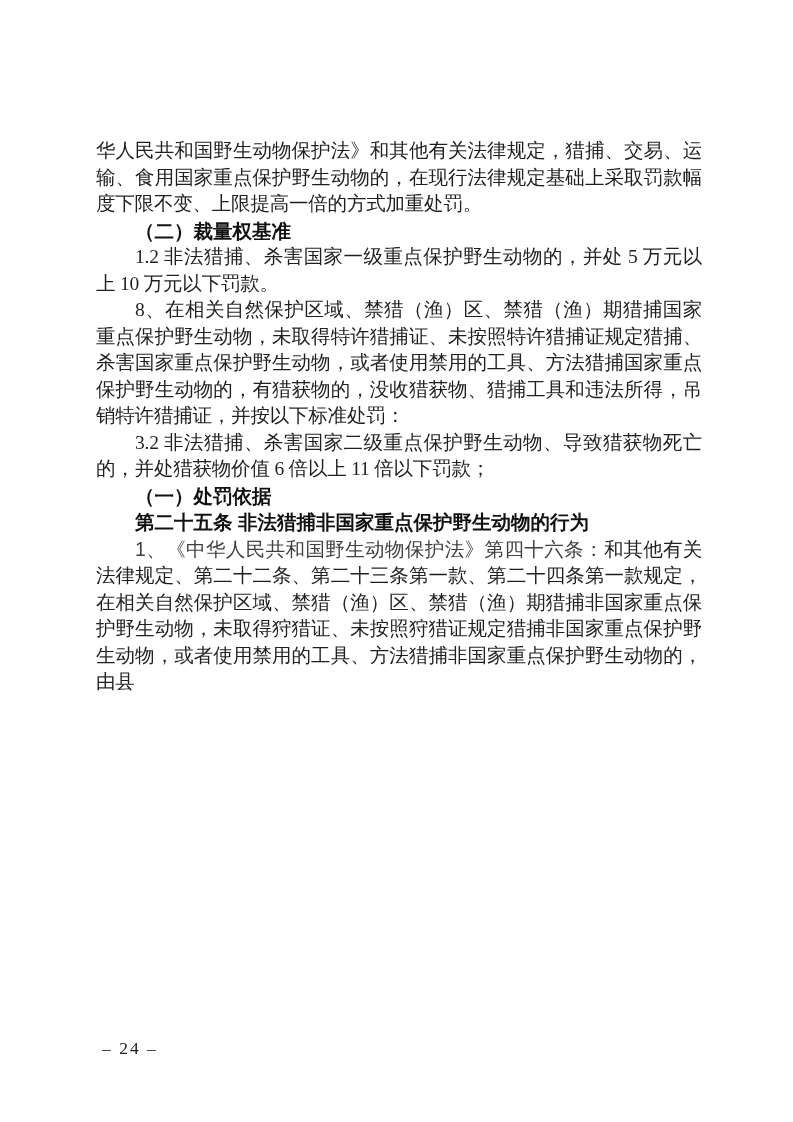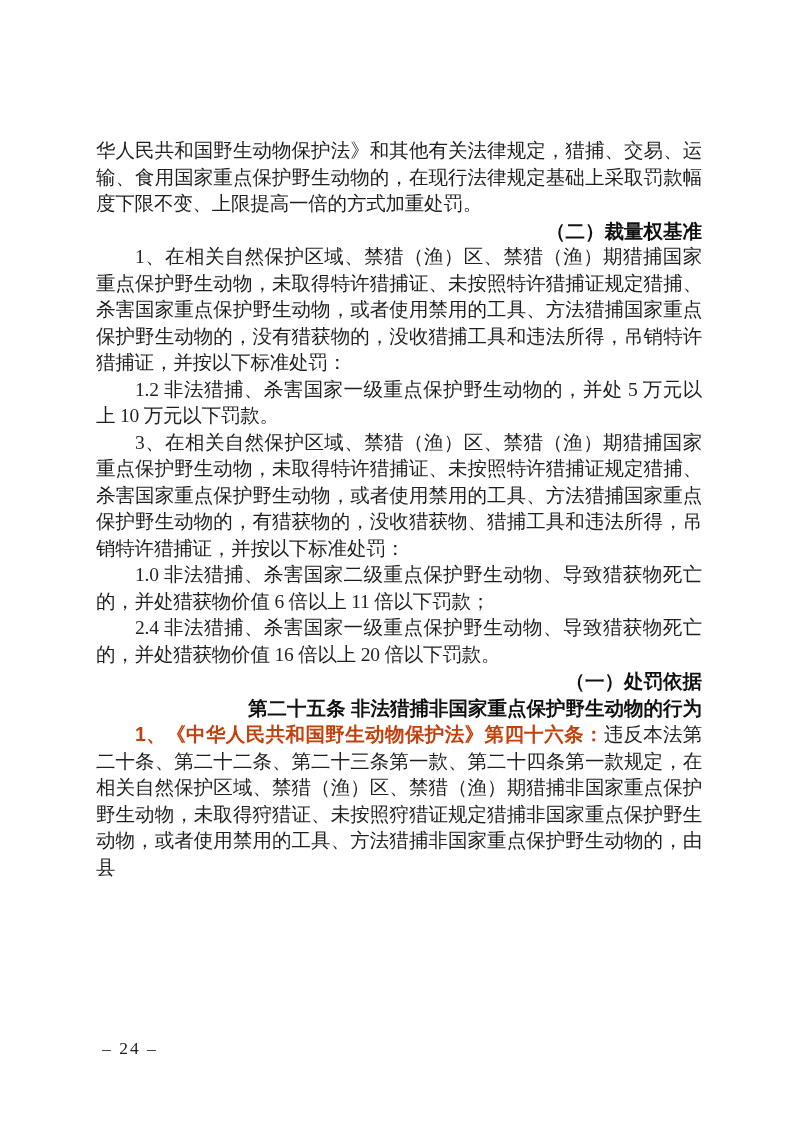--- a/index.html
+++ b/index.html
@@ -34,50 +34,48 @@
     text-indent: 2em;
   }
   p.continuation {
     text-indent: 0;
   }
   p.heading {
     font-family: "Liberation Sans", sans-serif;
     font-weight: 700;
     color: #111111;
     letter-spacing: 0;
-    text-align: right;
+    text-align: left;
   }
   .bold-run {
     font-family: "Liberation Sans", sans-serif;
-    font-weight: 700;
-    color: #c2410c;
+    font-weight: 400;
+    color: #404040;
     letter-spacing: 0;
   }
   .footer {
     position: absolute;
     left: 102px;
     top: 1038px;
     font-family: "Liberation Serif", serif;
     font-size: 17.5px;
     color: #222222;
     letter-spacing: 2px;
   }
 </style>
 </head>
 <body>
 
 <div class="page">
   <main class="content">
       <p class="block continuation">华人民共和国野生动物保护法》和其他有关法律规定，猎捕、交易、运输、食用国家重点保护野生动物的，在现行法律规定基础上采取罚款幅度下限不变、上限提高一倍的方式加重处罚。</p>
       <p class="block heading">（二）裁量权基准</p>
-      <p class="block paragraph">1、在相关自然保护区域、禁猎（渔）区、禁猎（渔）期猎捕国家重点保护野生动物，未取得特许猎捕证、未按照特许猎捕证规定猎捕、杀害国家重点保护野生动物，或者使用禁用的工具、方法猎捕国家重点保护野生动物的，没有猎获物的，没收猎捕工具和违法所得，吊销特许猎捕证，并按以下标准处罚：</p>
       <p class="block paragraph">1.2 非法猎捕、杀害国家一级重点保护野生动物的，并处 5 万元以上 10 万元以下罚款。</p>
-      <p class="block paragraph">3、在相关自然保护区域、禁猎（渔）区、禁猎（渔）期猎捕国家重点保护野生动物，未取得特许猎捕证、未按照特许猎捕证规定猎捕、杀害国家重点保护野生动物，或者使用禁用的工具、方法猎捕国家重点保护野生动物的，有猎获物的，没收猎获物、猎捕工具和违法所得，吊销特许猎捕证，并按以下标准处罚：</p>
-      <p class="block paragraph">1.0 非法猎捕、杀害国家二级重点保护野生动物、导致猎获物死亡的，并处猎获物价值 6 倍以上 11 倍以下罚款；</p>
-      <p class="block paragraph">2.4 非法猎捕、杀害国家一级重点保护野生动物、导致猎获物死亡的，并处猎获物价值 16 倍以上 20 倍以下罚款。</p>
+      <p class="block paragraph">8、在相关自然保护区域、禁猎（渔）区、禁猎（渔）期猎捕国家重点保护野生动物，未取得特许猎捕证、未按照特许猎捕证规定猎捕、杀害国家重点保护野生动物，或者使用禁用的工具、方法猎捕国家重点保护野生动物的，有猎获物的，没收猎获物、猎捕工具和违法所得，吊销特许猎捕证，并按以下标准处罚：</p>
+      <p class="block paragraph">3.2 非法猎捕、杀害国家二级重点保护野生动物、导致猎获物死亡的，并处猎获物价值 6 倍以上 11 倍以下罚款；</p>
       <p class="block heading">（一）处罚依据</p>
       <p class="block heading">第二十五条 非法猎捕非国家重点保护野生动物的行为</p>
-      <p class="block paragraph"><span class="run bold-run">1、《中华人民共和国野生动物保护法》第四十六条：</span><span class="run">违反本法第二十条、第二十二条、第二十三条第一款、第二十四条第一款规定，在相关自然保护区域、禁猎（渔）区、禁猎（渔）期猎捕非国家重点保护野生动物，未取得狩猎证、未按照狩猎证规定猎捕非国家重点保护野生动物，或者使用禁用的工具、方法猎捕非国家重点保护野生动物的，由县</span></p>
+      <p class="block paragraph"><span class="run bold-run">1、《中华人民共和国野生动物保护法》第四十六条：</span><span class="run">和其他有关法律规定、第二十二条、第二十三条第一款、第二十四条第一款规定，在相关自然保护区域、禁猎（渔）区、禁猎（渔）期猎捕非国家重点保护野生动物，未取得狩猎证、未按照狩猎证规定猎捕非国家重点保护野生动物，或者使用禁用的工具、方法猎捕非国家重点保护野生动物的，由县</span></p>
     </main>
   <div class="footer">
     <span>– 24 –</span>
   </div>
 </div>
 
 </body></html>

